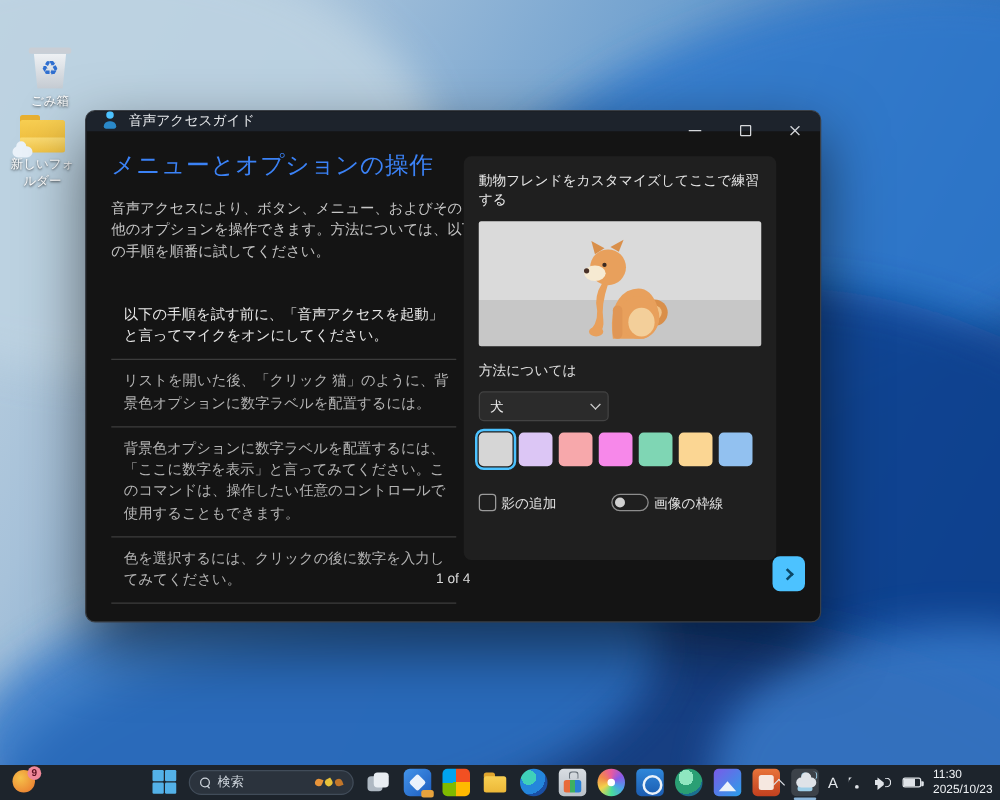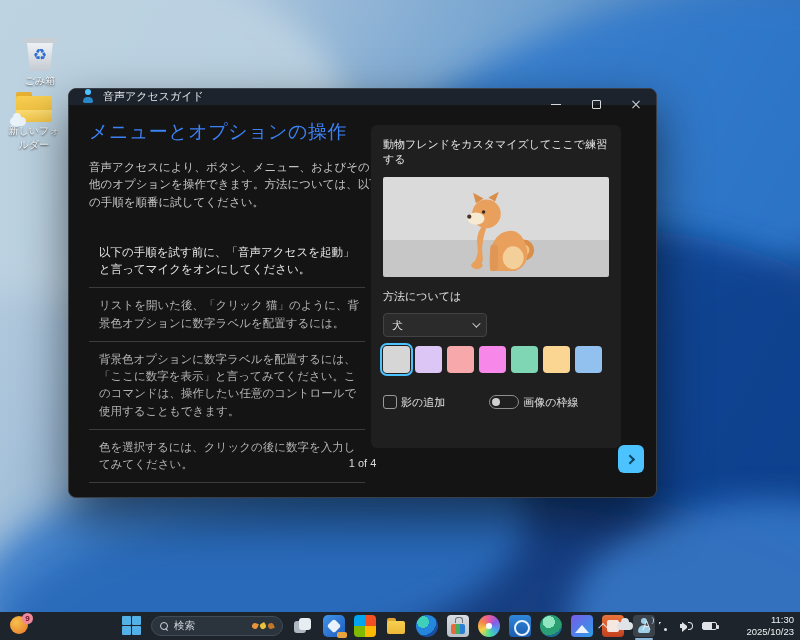--- a/index.html
+++ b/index.html
@@ -168,21 +168,21 @@
   .tr-wifi { width:12px; height:9px; position:relative; overflow:hidden; }
   .tr-wifi::before { content:""; position:absolute; bottom:-9px; left:-3px; width:18px; height:18px; border:2px solid #dfe3e8; border-radius:50%; }
   .tr-wifi::after { content:""; position:absolute; bottom:0px; left:4.5px; width:3px; height:3px; background:#dfe3e8; border-radius:50%; }
   .tr-vol { position:relative; width:13px; height:10px; }
   .tr-vol::before { content:""; position:absolute; left:0; top:3px; width:4px; height:4px; background:#dfe3e8; }
   .tr-vol::after { content:""; position:absolute; left:2px; top:1px; border-left:5px solid #dfe3e8;
     border-top:4px solid transparent; border-bottom:4px solid transparent; height:2px; }
   .tr-vol .arc { position:absolute; right:0; top:1px; width:5px; height:8px; border:1.4px solid #dfe3e8; border-left:none; border-radius:0 6px 6px 0; }
   .tr-batt { width:15px; height:8px; border:1px solid #dfe3e8; border-radius:2px; position:relative; background:linear-gradient(90deg,#dfe3e8 0 70%,transparent 70%); }
   .tr-batt::after { content:""; position:absolute; right:-3px; top:2px; width:2px; height:4px; background:#dfe3e8; border-radius:0 1px 1px 0; }
-  .clock { text-align:right; font-size:9.5px; line-height:1.25; color:#eef1f4;margin-left:20px; }
+  .clock { font-size:9.5px; line-height:1.25; color:#eef1f4; }
 </style>
 </head>
 <body>
 
 <div class="screen">
 
   <div class="wallpaper">
     <svg viewBox="0 0 800 640" preserveAspectRatio="none">
       <defs>
           <filter id="blur1" x="-40%" y="-40%" width="180%" height="180%">

